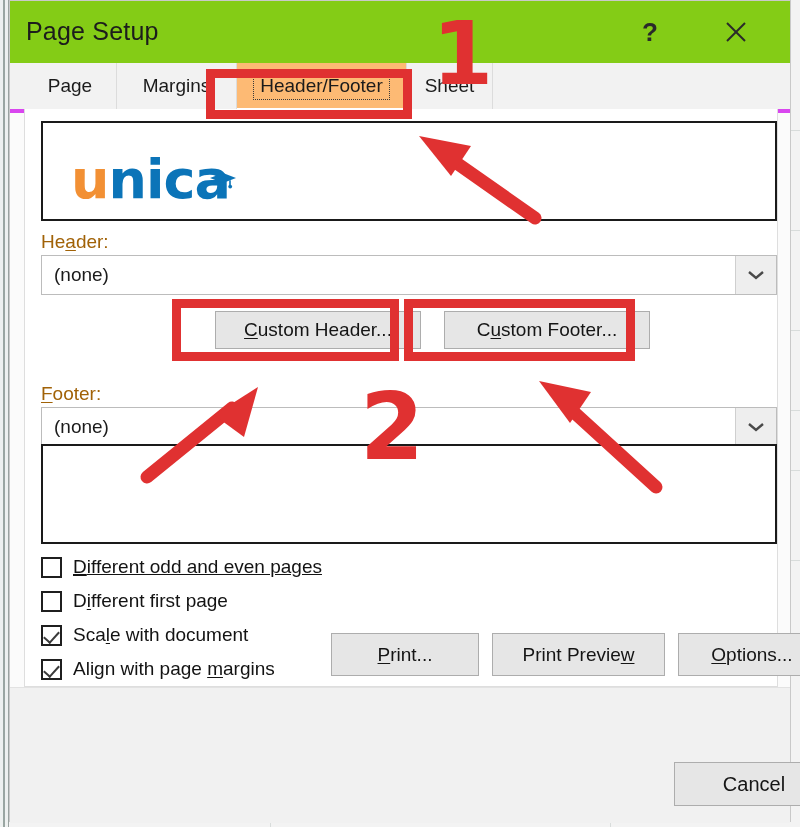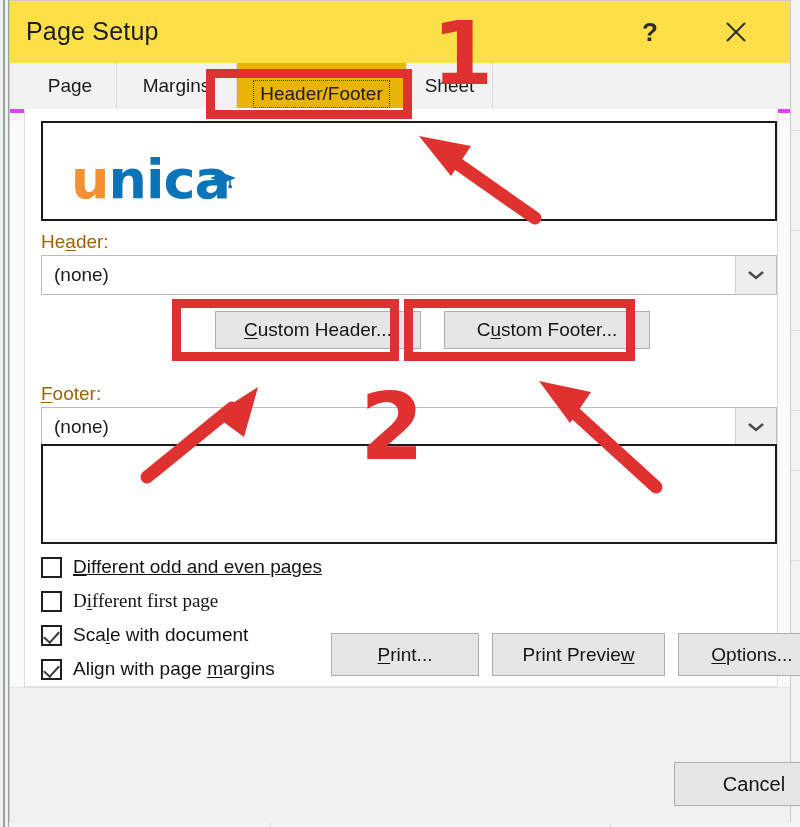--- a/index.html
+++ b/index.html
@@ -30,21 +30,21 @@
 
   
   .dialog{
     position:absolute;left:9px;top:0;width:782px;height:822px;
     background:#fbfbfb;
     border:1px solid #c9c9c9;
     box-sizing:border-box;
   }
   .titlebar{
     position:absolute;left:0;top:0;width:100%;height:62px;
-    background:#fde047;
+    background:#84cc16;
     box-sizing:border-box;
   }
   .title-text{
     position:absolute;left:16px;top:16px;
     font-size:25px;color:#1c1c1c;letter-spacing:.2px;
   }
   .title-btn{
     position:absolute;top:10px;width:56px;height:42px;
     display:flex;align-items:center;justify-content:center;
     font-size:27px;color:#2a2a2a;background:transparent;border:none;
@@ -62,21 +62,21 @@
   .tab{
     position:absolute;top:0;height:46px;
     display:flex;align-items:center;justify-content:center;
     font-size:19px;color:#1b1b1b;
     border-right:1px solid #dcdcdc;
     box-sizing:border-box;
     background:#f2f2f2;
     cursor:default;
   }
   .tab.active{
-    background:#eab308;border-bottom:1px solid #ffffff;align-items:flex-end;
+    background:#fdba74;border-bottom:1px solid #ffffff;
   }
   .tab.active .tab-inner{
     border:1px dotted #3a3a3a;padding:2px 6px;
   }
   .tab-page  {left:14px;  width:93px;}
   .tab-margins{left:107px; width:120px;}
   .tab-hf    {left:227px; width:170px;}
   .tab-sheet {left:397px; width:86px;}
   .tab-filler{
     position:absolute;left:483px;top:0;width:284px;height:46px;
@@ -142,21 +142,21 @@
     font-family:"Liberation Sans", sans-serif;
   }
   .btn-custom-header{left:190px;top:202px;width:206px;}
   .btn-custom-footer{left:419px;top:202px;width:206px;}
 
   
   .chk-row{
     position:absolute;left:16px;display:flex;align-items:center;gap:11px;
     font-size:19px;color:#131313;cursor:default;
   }
-  .chk-1{top:447px;text-decoration:underline;} .chk-2{top:481px;font-family:Liberation Serif, serif;} .chk-3{top:515px;} .chk-4{top:549px;}
+  .chk-1{top:447px;text-decoration:underline;} .chk-2{top:481px;} .chk-3{top:515px;} .chk-4{top:549px;}
   .chkbox{
     width:21px;height:21px;border:2px solid #1f1f1f;background:#fff;
     position:relative;box-sizing:border-box;flex:none;
   }
   .chkbox.checked::after{
     content:"";position:absolute;left:4px;top:1px;
     width:7px;height:13px;border:solid #3a3a3a;
     border-width:0 2px 2px 0;transform:rotate(42deg);
   }
 

